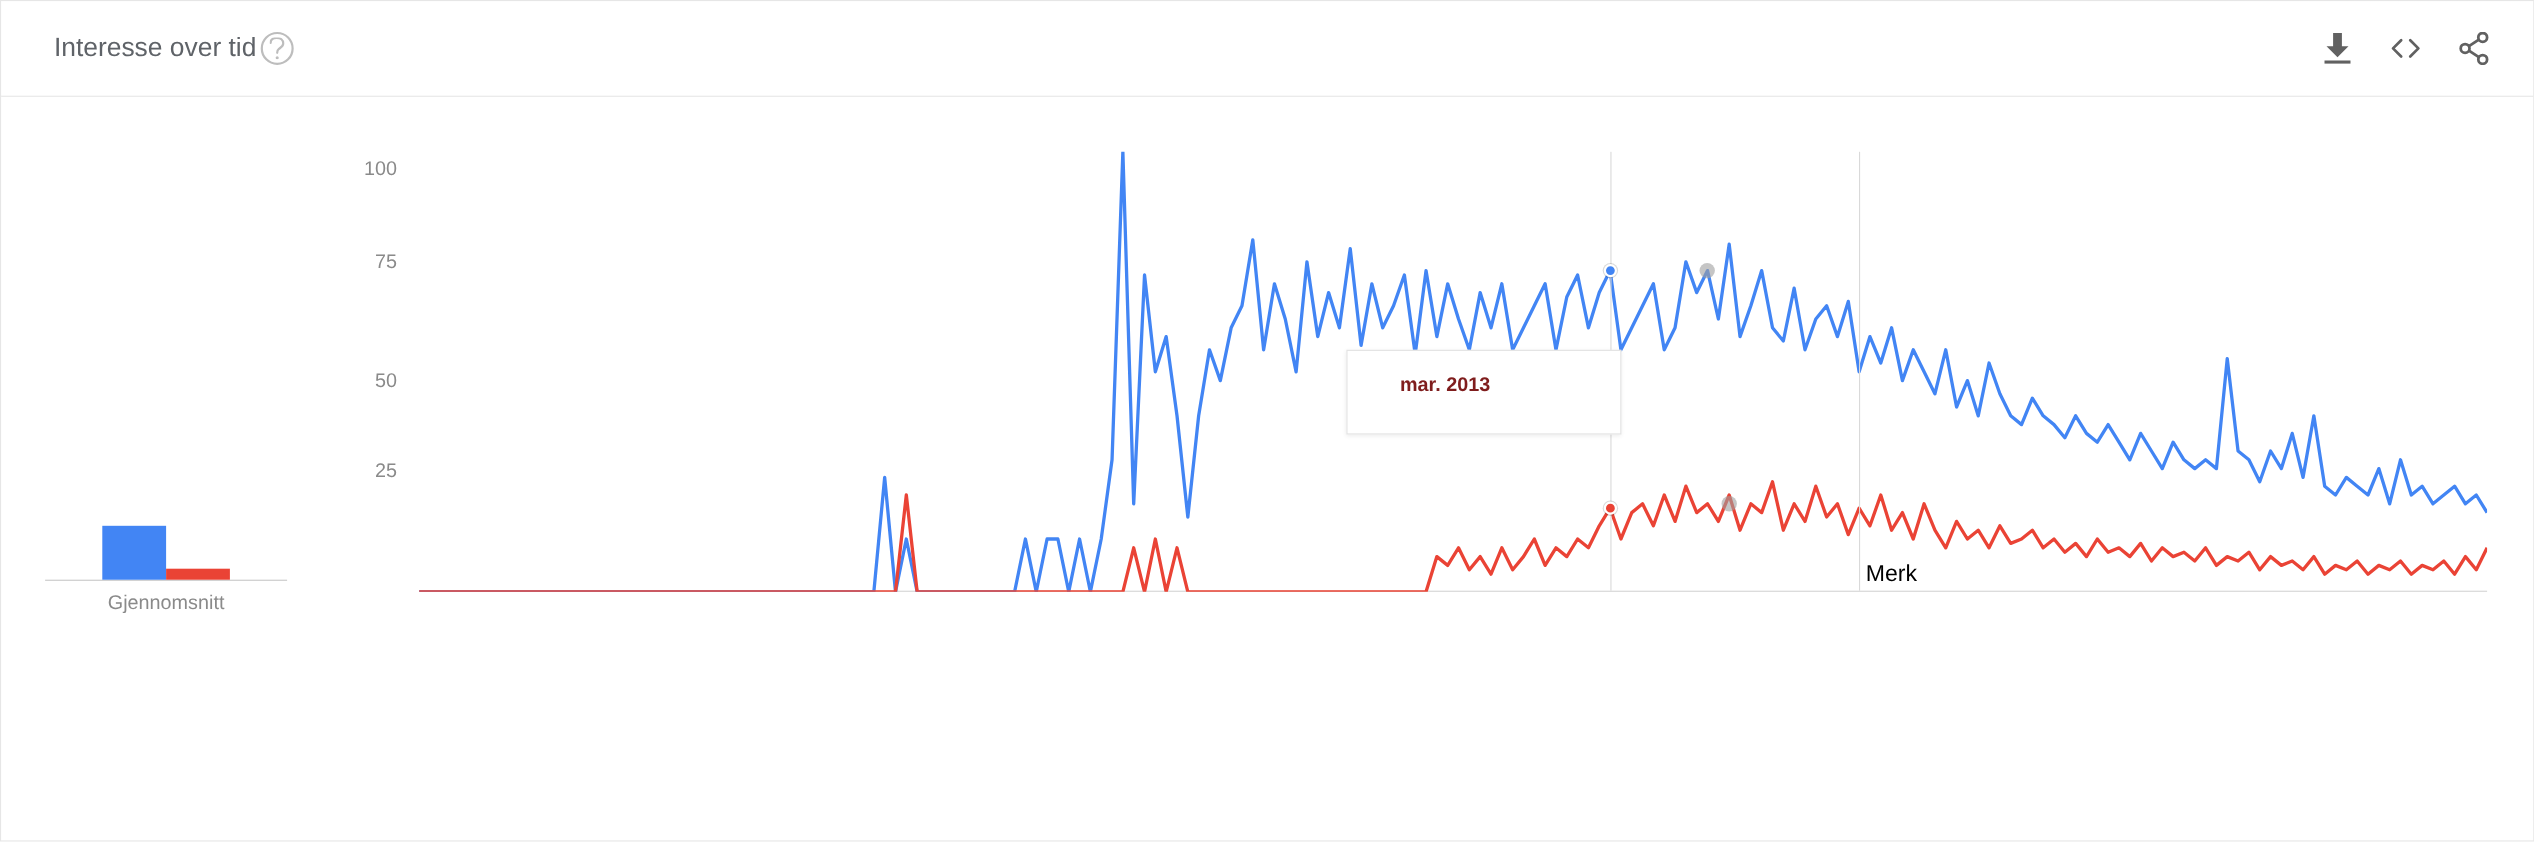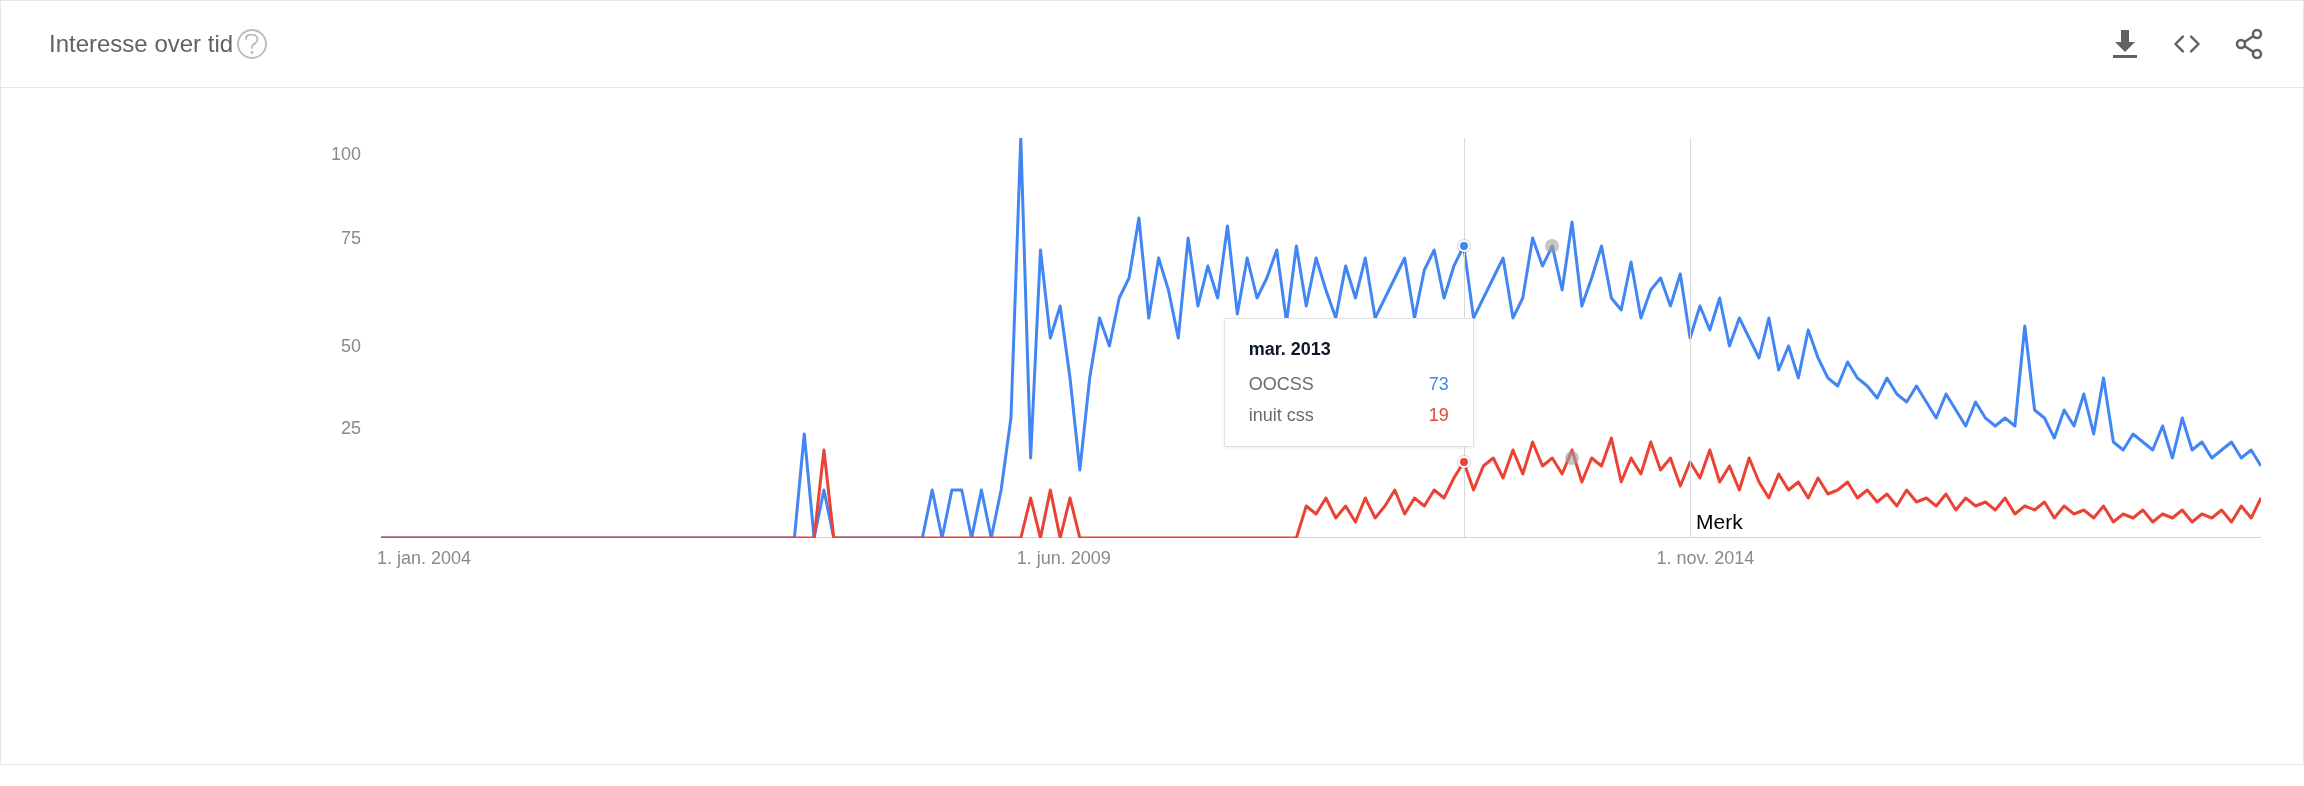--- a/index.html
+++ b/index.html
@@ -90,21 +90,21 @@
     position: absolute;
     background: #fff;
     border: 1px solid #e2e2e2;
     box-shadow: 0 1px 4px rgba(0,0,0,0.08);
     padding: 20px 24px;
     width: 250px;
     z-index: 20;
     font-size: 18px;
     color: #5f6368;
   }
-  .tooltip-date { font-weight: 700; color: #0f172a; margin-bottom: 14px; }
+  .tooltip-date { font-weight: 700; color: #7f1d1d; margin-bottom: 14px; margin-left: 24px; }
   .tooltip-row { display: flex; justify-content: space-between; margin-top: 10px; }
   .tooltip-name { color: #6b6b6b; }
   .marker {
     position: absolute;
     width: 12px; height: 12px; border-radius: 50%;
     transform: translate(-50%, -50%);
     z-index: 15;
     border: 2px solid #fff;
     box-shadow: 0 0 0 1px rgba(0,0,0,0.15);
   }
@@ -159,55 +159,47 @@
           <circle cx="22" cy="25" r="4" fill="#fff"></circle>
           <line x1="9.5" y1="13" x2="18.5" y2="7"></line>
           <line x1="9.5" y1="17" x2="18.5" y2="23"></line>
         </svg>
       </div>
     </div>
   </div>
 
   <div class="card-body">
 
+    <div class="avg-block">
+      <div class="avg-bars" id="avg-bars">
+          <div class="avg-bar" style="background: rgb(66, 133, 244); height: 49.5px;"></div>
+          <div class="avg-bar" style="background: rgb(234, 67, 53); height: 10.5px;"></div>
+        </div>
+      <div class="avg-label">Gjennomsnitt</div>
+    </div>
 
     <div class="chart-wrap">
       <div class="y-axis" id="y-axis">
           <div class="y-tick" style="top: 290px;">25</div>
           <div class="y-tick" style="top: 208px;">50</div>
           <div class="y-tick" style="top: 100px;">75</div>
           <div class="y-tick" style="top: 16px;">100</div>
         </div>
       <div class="plot" id="plot">
         <svg id="plot-svg" width="1880" height="400" viewBox="0 0 1880 400" preserveAspectRatio="none">
             <path d="M0.00 400.00 L9.84 400.00 L19.69 400.00 L29.53 400.00 L39.37 400.00 L49.21 400.00 L59.06 400.00 L68.90 400.00 L78.74 400.00 L88.59 400.00 L98.43 400.00 L108.27 400.00 L118.12 400.00 L127.96 400.00 L137.80 400.00 L147.64 400.00 L157.49 400.00 L167.33 400.00 L177.17 400.00 L187.02 400.00 L196.86 400.00 L206.70 400.00 L216.54 400.00 L226.39 400.00 L236.23 400.00 L246.07 400.00 L255.92 400.00 L265.76 400.00 L275.60 400.00 L285.45 400.00 L295.29 400.00 L305.13 400.00 L314.97 400.00 L324.82 400.00 L334.66 400.00 L344.50 400.00 L354.35 400.00 L364.19 400.00 L374.03 400.00 L383.87 400.00 L393.72 400.00 L403.56 400.00 L413.40 400.00 L423.25 296.00 L433.09 400.00 L442.93 352.00 L452.77 400.00 L462.62 400.00 L472.46 400.00 L482.30 400.00 L492.15 400.00 L501.99 400.00 L511.83 400.00 L521.68 400.00 L531.52 400.00 L541.36 400.00 L551.20 352.00 L561.05 400.00 L570.89 352.00 L580.73 352.00 L590.58 400.00 L600.42 352.00 L610.26 400.00 L620.10 352.00 L629.95 280.00 L639.79 0.00 L649.63 320.00 L659.48 112.00 L669.32 200.00 L679.16 168.00 L689.01 240.00 L698.85 332.00 L708.69 240.00 L718.53 180.00 L728.38 208.00 L738.22 160.00 L748.06 140.00 L757.91 80.00 L767.75 180.00 L777.59 120.00 L787.43 152.00 L797.28 200.00 L807.12 100.00 L816.96 168.00 L826.81 128.00 L836.65 160.00 L846.49 88.00 L856.34 176.00 L866.18 120.00 L876.02 160.00 L885.86 140.00 L895.71 112.00 L905.55 184.00 L915.39 108.00 L925.24 168.00 L935.08 120.00 L944.92 152.00 L954.76 180.00 L964.61 128.00 L974.45 160.00 L984.29 120.00 L994.14 180.00 L1003.98 160.00 L1013.82 140.00 L1023.66 120.00 L1033.51 180.00 L1043.35 132.00 L1053.19 112.00 L1063.04 160.00 L1072.88 128.00 L1082.72 108.00 L1092.57 180.00 L1102.41 160.00 L1112.25 140.00 L1122.09 120.00 L1131.94 180.00 L1141.78 160.00 L1151.62 100.00 L1161.47 128.00 L1171.31 108.00 L1181.15 152.00 L1190.99 84.00 L1200.84 168.00 L1210.68 140.00 L1220.52 108.00 L1230.37 160.00 L1240.21 172.00 L1250.05 124.00 L1259.90 180.00 L1269.74 152.00 L1279.58 140.00 L1289.42 168.00 L1299.27 136.00 L1309.11 200.00 L1318.95 168.00 L1328.80 192.00 L1338.64 160.00 L1348.48 208.00 L1358.32 180.00 L1368.17 200.00 L1378.01 220.00 L1387.85 180.00 L1397.70 232.00 L1407.54 208.00 L1417.38 240.00 L1427.23 192.00 L1437.07 220.00 L1446.91 240.00 L1456.75 248.00 L1466.60 224.00 L1476.44 240.00 L1486.28 248.00 L1496.13 260.00 L1505.97 240.00 L1515.81 256.00 L1525.65 264.00 L1535.50 248.00 L1545.34 264.00 L1555.18 280.00 L1565.03 256.00 L1574.87 272.00 L1584.71 288.00 L1594.55 264.00 L1604.40 280.00 L1614.24 288.00 L1624.08 280.00 L1633.93 288.00 L1643.77 188.00 L1653.61 272.00 L1663.46 280.00 L1673.30 300.00 L1683.14 272.00 L1692.98 288.00 L1702.83 256.00 L1712.67 296.00 L1722.51 240.00 L1732.36 304.00 L1742.20 312.00 L1752.04 296.00 L1761.88 304.00 L1771.73 312.00 L1781.57 288.00 L1791.41 320.00 L1801.26 280.00 L1811.10 312.00 L1820.94 304.00 L1830.79 320.00 L1840.63 312.00 L1850.47 304.00 L1860.31 320.00 L1870.16 312.00 L1880.00 328.00 " fill="none" stroke="#4285f4" stroke-width="3" stroke-linejoin="round"></path>
             <path d="M0.00 400.00 L9.84 400.00 L19.69 400.00 L29.53 400.00 L39.37 400.00 L49.21 400.00 L59.06 400.00 L68.90 400.00 L78.74 400.00 L88.59 400.00 L98.43 400.00 L108.27 400.00 L118.12 400.00 L127.96 400.00 L137.80 400.00 L147.64 400.00 L157.49 400.00 L167.33 400.00 L177.17 400.00 L187.02 400.00 L196.86 400.00 L206.70 400.00 L216.54 400.00 L226.39 400.00 L236.23 400.00 L246.07 400.00 L255.92 400.00 L265.76 400.00 L275.60 400.00 L285.45 400.00 L295.29 400.00 L305.13 400.00 L314.97 400.00 L324.82 400.00 L334.66 400.00 L344.50 400.00 L354.35 400.00 L364.19 400.00 L374.03 400.00 L383.87 400.00 L393.72 400.00 L403.56 400.00 L413.40 400.00 L423.25 400.00 L433.09 400.00 L442.93 312.00 L452.77 400.00 L462.62 400.00 L472.46 400.00 L482.30 400.00 L492.15 400.00 L501.99 400.00 L511.83 400.00 L521.68 400.00 L531.52 400.00 L541.36 400.00 L551.20 400.00 L561.05 400.00 L570.89 400.00 L580.73 400.00 L590.58 400.00 L600.42 400.00 L610.26 400.00 L620.10 400.00 L629.95 400.00 L639.79 400.00 L649.63 360.00 L659.48 400.00 L669.32 352.00 L679.16 400.00 L689.01 360.00 L698.85 400.00 L708.69 400.00 L718.53 400.00 L728.38 400.00 L738.22 400.00 L748.06 400.00 L757.91 400.00 L767.75 400.00 L777.59 400.00 L787.43 400.00 L797.28 400.00 L807.12 400.00 L816.96 400.00 L826.81 400.00 L836.65 400.00 L846.49 400.00 L856.34 400.00 L866.18 400.00 L876.02 400.00 L885.86 400.00 L895.71 400.00 L905.55 400.00 L915.39 400.00 L925.24 368.00 L935.08 376.00 L944.92 360.00 L954.76 380.00 L964.61 368.00 L974.45 384.00 L984.29 360.00 L994.14 380.00 L1003.98 368.00 L1013.82 352.00 L1023.66 376.00 L1033.51 360.00 L1043.35 368.00 L1053.19 352.00 L1063.04 360.00 L1072.88 340.00 L1082.72 324.00 L1092.57 352.00 L1102.41 328.00 L1112.25 320.00 L1122.09 340.00 L1131.94 312.00 L1141.78 336.00 L1151.62 304.00 L1161.47 328.00 L1171.31 320.00 L1181.15 336.00 L1190.99 312.00 L1200.84 344.00 L1210.68 320.00 L1220.52 328.00 L1230.37 300.00 L1240.21 344.00 L1250.05 320.00 L1259.90 336.00 L1269.74 304.00 L1279.58 332.00 L1289.42 320.00 L1299.27 348.00 L1309.11 324.00 L1318.95 340.00 L1328.80 312.00 L1338.64 344.00 L1348.48 328.00 L1358.32 352.00 L1368.17 320.00 L1378.01 344.00 L1387.85 360.00 L1397.70 336.00 L1407.54 352.00 L1417.38 344.00 L1427.23 360.00 L1437.07 340.00 L1446.91 356.00 L1456.75 352.00 L1466.60 344.00 L1476.44 360.00 L1486.28 352.00 L1496.13 364.00 L1505.97 356.00 L1515.81 368.00 L1525.65 352.00 L1535.50 364.00 L1545.34 360.00 L1555.18 368.00 L1565.03 356.00 L1574.87 372.00 L1584.71 360.00 L1594.55 368.00 L1604.40 364.00 L1614.24 372.00 L1624.08 360.00 L1633.93 376.00 L1643.77 368.00 L1653.61 372.00 L1663.46 364.00 L1673.30 380.00 L1683.14 368.00 L1692.98 376.00 L1702.83 372.00 L1712.67 380.00 L1722.51 368.00 L1732.36 384.00 L1742.20 376.00 L1752.04 380.00 L1761.88 372.00 L1771.73 384.00 L1781.57 376.00 L1791.41 380.00 L1801.26 372.00 L1811.10 384.00 L1820.94 376.00 L1830.79 380.00 L1840.63 372.00 L1850.47 384.00 L1860.31 368.00 L1870.16 380.00 L1880.00 360.00 " fill="none" stroke="#ea4335" stroke-width="3" stroke-linejoin="round"></path>
           </svg>
         <div class="hover-line" id="hover-line" style="left: 1082.72px;"></div>
         <div class="note-label" id="note-label" style="left: 1315.11px; top: 372px;">Merk</div>
         <div class="tooltip" id="tooltip" style="left: 842.723px; top: 180px;">
           <div class="tooltip-date">mar. 2013</div>
-          <div id="tooltip-rows">
-              <div class="tooltip-row">
-                <span class="tooltip-name">OOCSS</span>
-                <span style="color: rgb(66, 133, 244);">73</span>
-              </div>
-              <div class="tooltip-row">
-                <span class="tooltip-name">inuit css</span>
-                <span style="color: rgb(234, 67, 53);">19</span>
-              </div>
-            </div>
         </div>
       <div class="marker" style="left: 1082.72px; top: 108px; background: rgb(66, 133, 244);"></div>
           <div class="marker" style="left: 1082.72px; top: 324px; background: rgb(234, 67, 53);"></div>
           <div class="ghost" style="left: 1171.31px; top: 108px; background: rgb(158, 158, 158);"></div>
           <div class="ghost" style="left: 1190.99px; top: 320px; background: rgb(158, 158, 158);"></div>
           <div class="hover-line" style="left: 1309.11px;"></div>
         </div>
-      <div class="x-axis" id="x-axis">
-          <div class="x-tick" style="left: 0px;">1. jan. 2004</div>
-          <div class="x-tick" style="left: 639.791px;">1. jun. 2009</div>
-          <div class="x-tick" style="left: 1279.58px;">1. nov. 2014</div>
-        </div>
     </div>
 
   </div>
 </div>
 
 </body></html>

